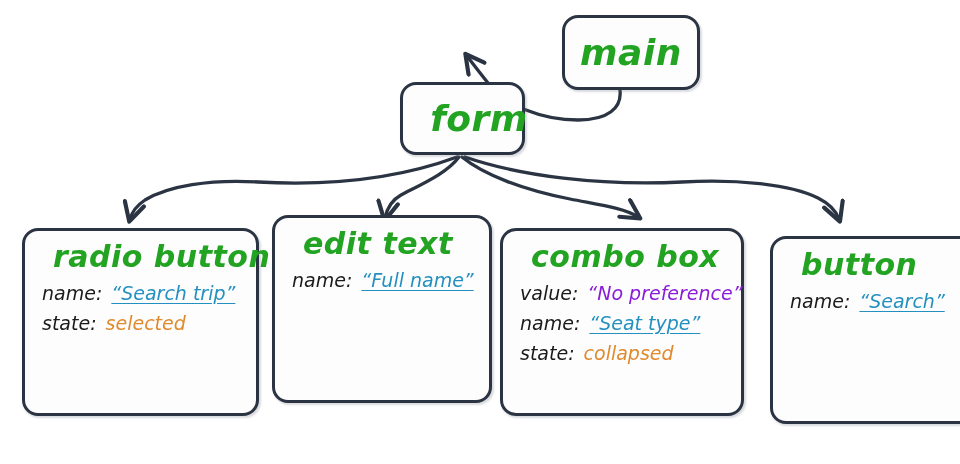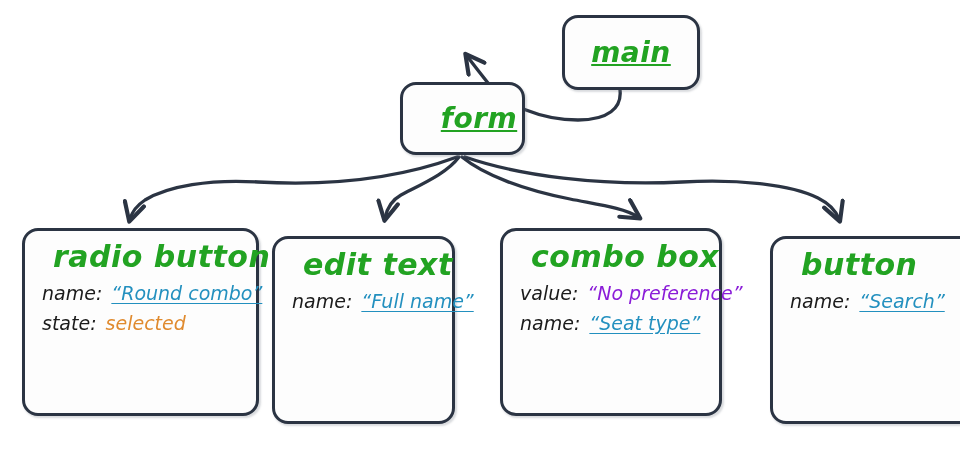--- a/index.html
+++ b/index.html
@@ -42,22 +42,21 @@
     white-space: nowrap;
   }
 
   
   .node.root {
     display: flex;
     align-items: center;
     justify-content: center;
   }
   .node.root .node-title {
-    font-size: 28px;
-    text-decoration: underline;
+    font-size: 36px;
   }
 
   
   .node.leaf {
     padding: 7px 0 0 0;
   }
   .node.leaf .node-title {
     font-size: 30px;
     line-height: 38px;
     padding-left: 28px;
@@ -131,49 +130,53 @@
 
   <div class="node root" style="left:400px; top:82px; width:125px; height:73px;padding-left:33px;">
     <span class="node-title">form</span>
   </div>
 
   <div class="node leaf" style="left:22px; top:228px; width:237px; height:188px;">
     <div class="node-title">radio button</div>
     <div class="attrs">
       <div class="attr">
         <span class="attr-key">name:</span>
-        <span class="attr-val link">“Round combo”</span>
+        <span class="attr-val link">“Search trip”</span>
       </div>
       <div class="attr">
         <span class="attr-key">state:</span>
         <span class="attr-val state">selected</span>
       </div>
     </div>
   </div>
 
-  <div class="node leaf" style="left:272px; top:236px; width:183px; height:188px;">
+  <div class="node leaf" style="left:272px; top:215px; width:220px; height:188px;">
     <div class="node-title">edit text</div>
     <div class="attrs">
       <div class="attr">
         <span class="attr-key">name:</span>
         <span class="attr-val link">“Full name”</span>
       </div>
     </div>
   </div>
 
-  <div class="node leaf" style="left:500px; top:228px; width:222px; height:188px;">
+  <div class="node leaf" style="left:500px; top:228px; width:244px; height:188px;">
     <div class="node-title">combo box</div>
     <div class="attrs">
       <div class="attr">
         <span class="attr-key">value:</span>
         <span class="attr-val accent">“No preference”</span>
       </div>
       <div class="attr">
         <span class="attr-key">name:</span>
         <span class="attr-val link">“Seat type”</span>
+      </div>
+      <div class="attr">
+        <span class="attr-key">state:</span>
+        <span class="attr-val state">collapsed</span>
       </div>
     </div>
   </div>
 
   <div class="node leaf" style="left:770px; top:236px; width:205px; height:188px;">
     <div class="node-title">button</div>
     <div class="attrs">
       <div class="attr">
         <span class="attr-key">name:</span>
         <span class="attr-val link">“Search”</span>

